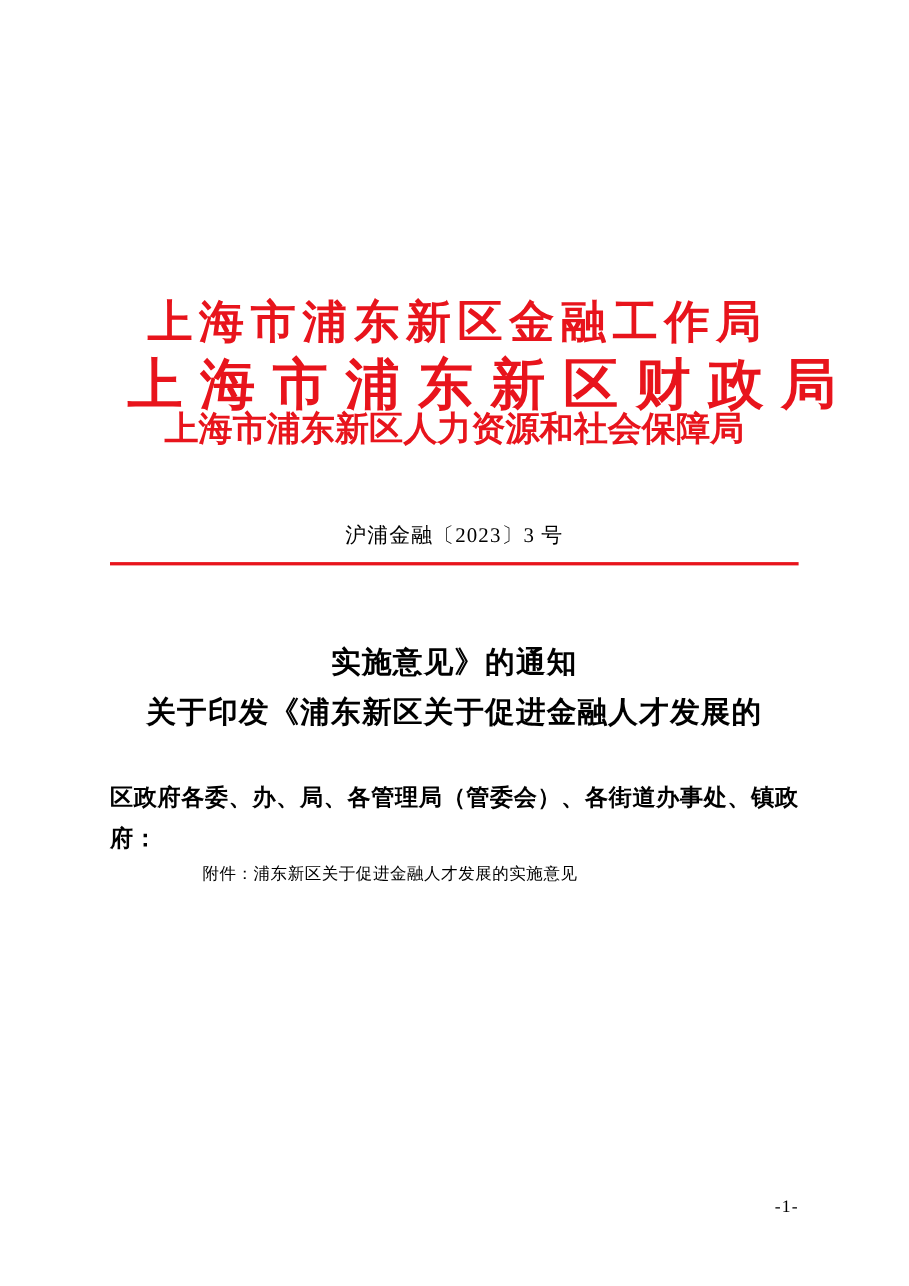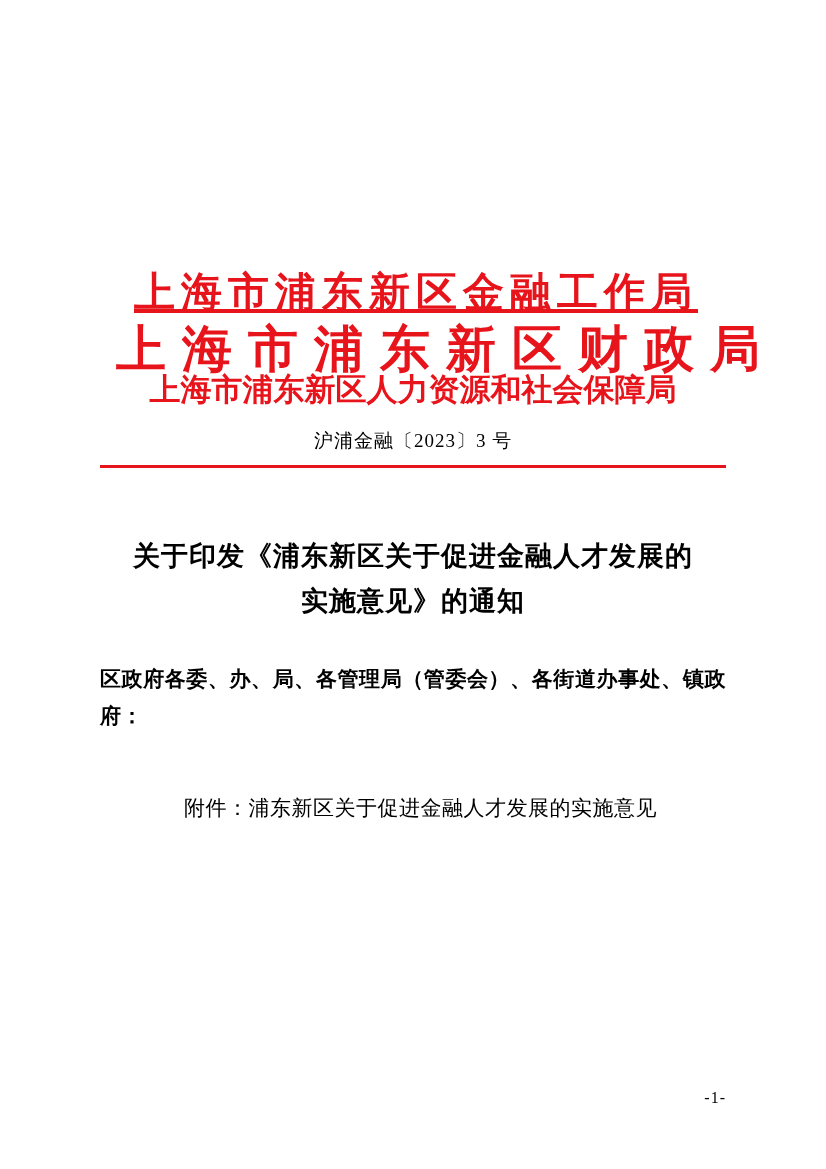--- a/index.html
+++ b/index.html
@@ -33,39 +33,38 @@
     font-family: "Liberation Sans", "DejaVu Sans", sans-serif;
     font-weight: bold;
     line-height: 1.0;
     white-space: nowrap;
   }
   .masthead-line.l1 {
     font-size: 41px;
     letter-spacing: 6px;
     padding-left: 6px;
     margin-bottom: 11px;
-    text-decoration: underline;
   }
   .masthead-line.l2 {
     font-size: 50px;
     letter-spacing: 16px;
     padding-left: 16px;
   }
   .masthead-line.l3 {
     font-size: 31px;
     letter-spacing: 0px;
     margin-bottom: 0;
   }
 
   
   .doc-number {
     text-align: center;
     font-size: 19px;
     font-family: "Liberation Serif", "DejaVu Serif", serif;
-    margin-top: 23px;
+    margin-top: 69px;
     letter-spacing: 1px;
   }
 
   
   .red-rule {
     height: 3px;
     background: #e8141c;
     margin-top: 11px;
     width: 100%;
   }
@@ -90,22 +89,21 @@
     letter-spacing: 0.5px;
     font-weight: bold;
   }
   .body-para {
     margin: 0 0 0 0;
   }
   .body-para.indent {
     text-indent: 42px;
   }
   .attachment {
-    margin-top: 54px;
-    font-size: 21px;
+    font-size: 15px;
     line-height: 1.78;
     text-indent: 84px;
     letter-spacing: 0.5px;
   }
 
   
   .page-number {
     position: absolute;
     bottom: 62px;
     right: 100px;
@@ -123,22 +121,22 @@
     <div class="masthead-line l1">上海市浦东新区金融工作局</div>
     <div class="masthead-line l2">上海市浦东新区财政局</div>
     <div class="masthead-line l3">上海市浦东新区人力资源和社会保障局</div>
   </div>
 
   <div class="doc-number">沪浦金融〔2023〕3 号</div>
 
   <div class="red-rule"></div>
 
   <div class="doc-title">
+    <div>实施意见》的通知</div>
     <div>关于印发《浦东新区关于促进金融人才发展的</div>
-    <div>实施意见》的通知</div>
   </div>
 
   <div class="body-block">
     <p class="body-para">区政府各委、办、局、各管理局（管委会）、各街道办事处、镇政府：</p>
   </div>
 
   <div class="attachment">附件：浦东新区关于促进金融人才发展的实施意见</div>
 
   <div class="page-number">-1-</div>
 

